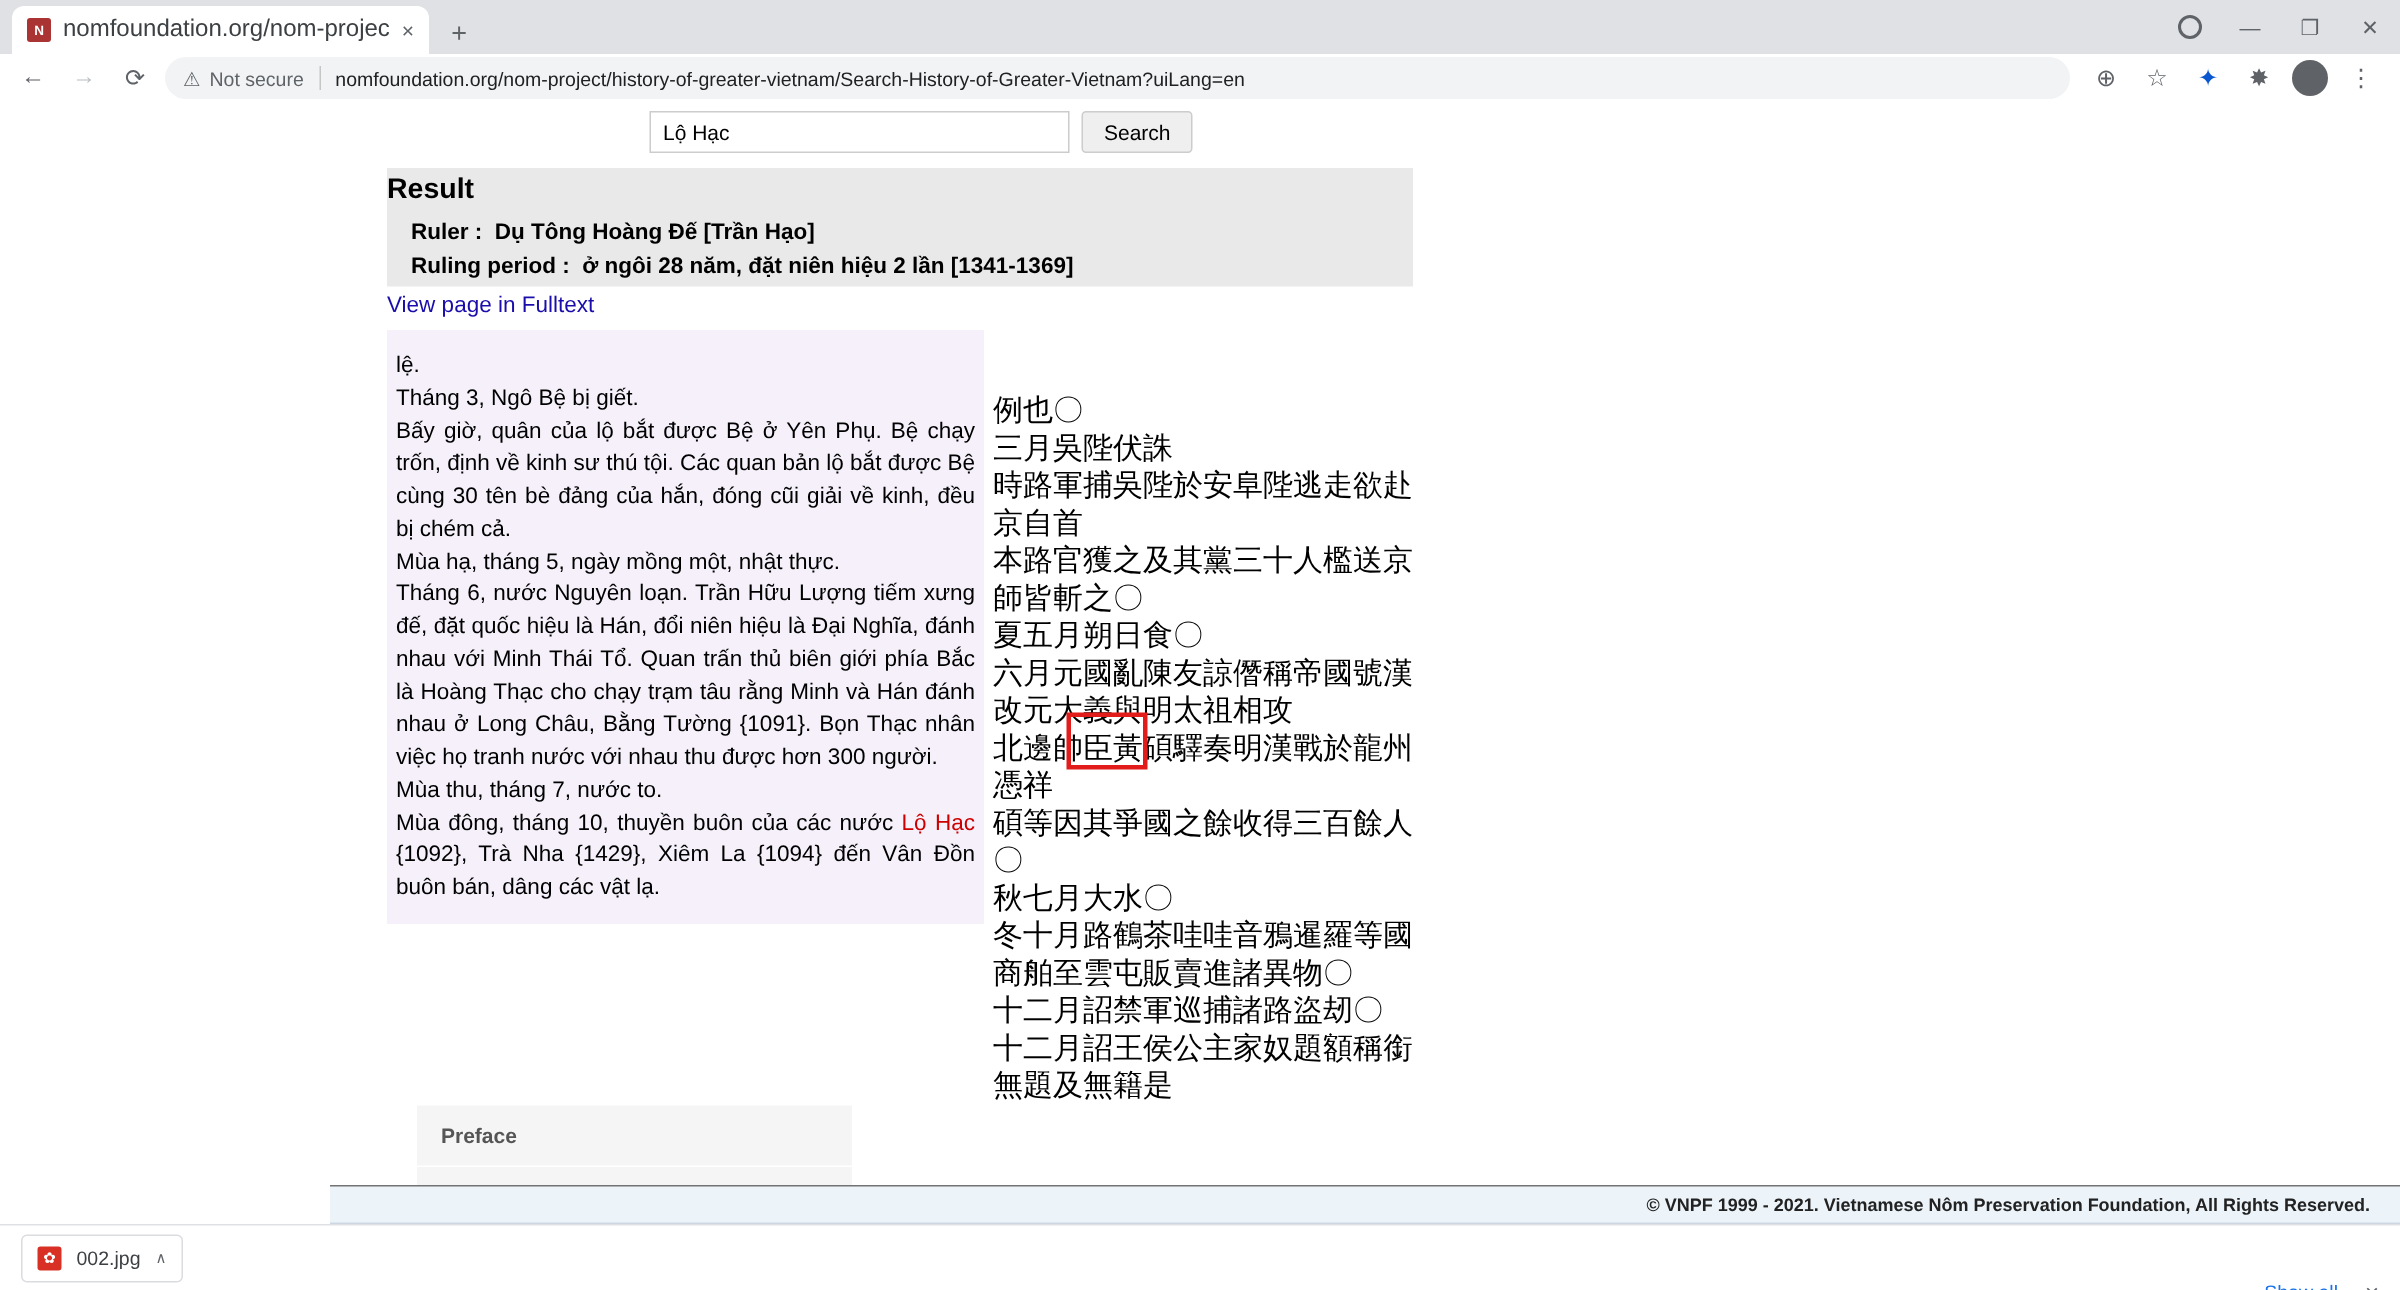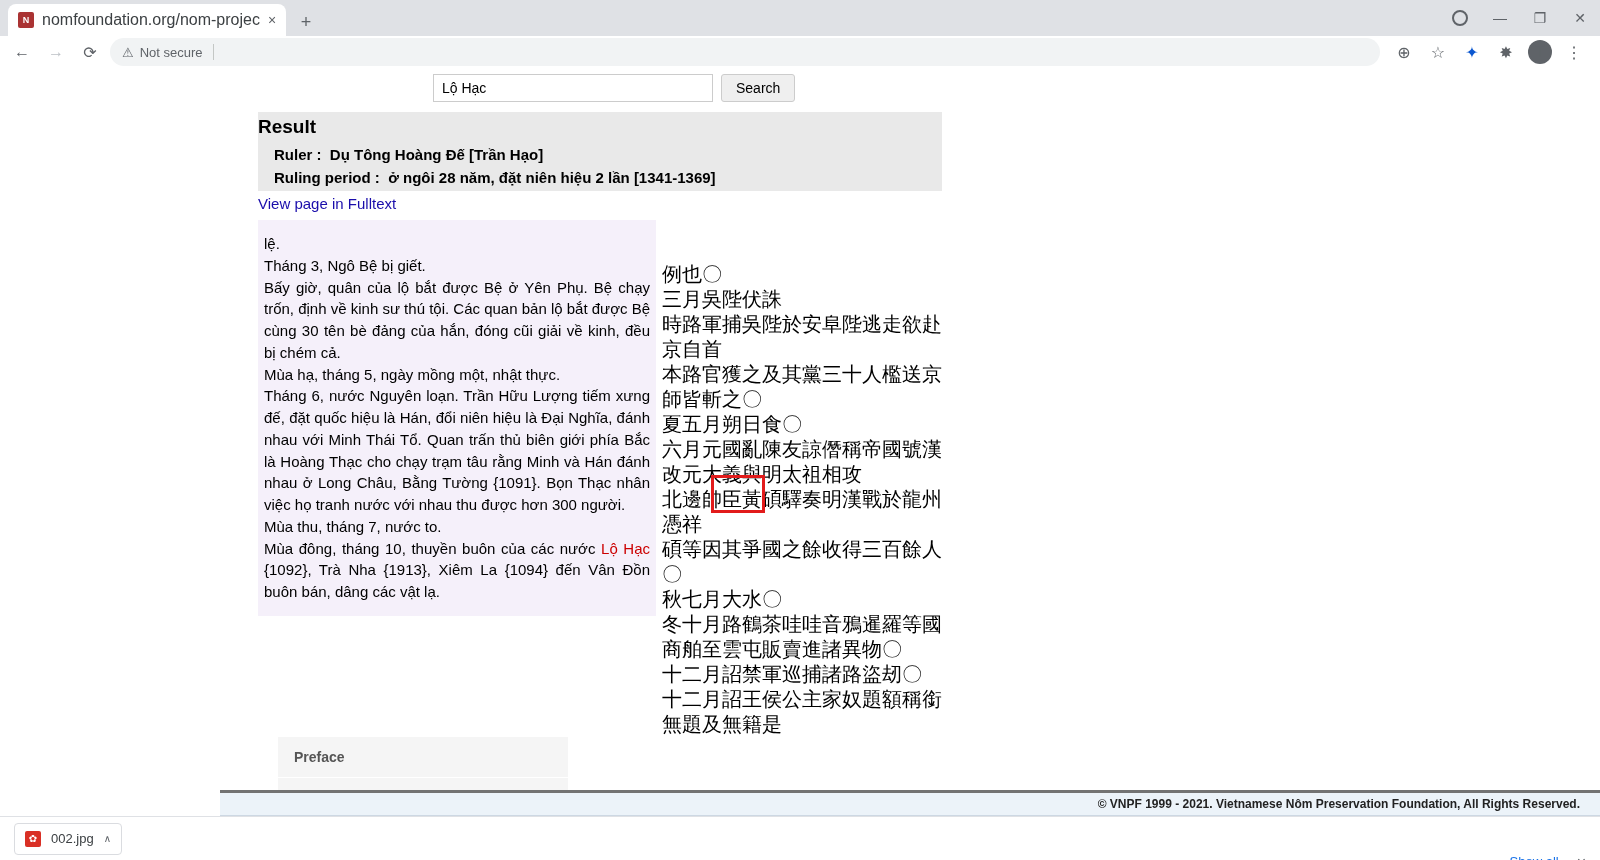--- a/index.html
+++ b/index.html
@@ -35,21 +35,21 @@
   .search-row button{ height:28px; padding:0 14px; background:#efefef; border:1px solid #ccc; border-radius:3px; font-size:14px; cursor:pointer;}
   .result-bar{ background:#e9e9e9; text-align:left; font-size:19px; font-weight:bold; padding:4px 0; }
   .ruler-box{ background:#e9e9e9; font-size:15px; font-weight:bold; padding:2px 16px; line-height:1.5;}
   .fulltext-link{ color:#1a0dab; font-size:15px; padding:4px 0 8px 0; display:inline-block; cursor:pointer;}
   .cols{ display:flex; gap:6px; align-items:flex-start;}
   .viet{ width:398px; background:#f5f0fa; padding:13px 6px; font-size:15px; line-height:1.45; text-align:justify;}
   .viet .hl{color:#c00;}
   .han{ flex:1; font-size:20px; line-height:1.25; padding-top:42px; position:relative;}
   .han .redbox{ position:absolute; border:3px solid #e21b1b; width:54px; height:38px; left:49px; top:255px; pointer-events:none;}
   .sidebar .nav-item{ background:#f5f5f5; padding:12px 16px; font-size:14px; color:#555; font-weight:600; border-bottom:1px solid #fff; cursor:pointer;}
-  .footer{ position:fixed; bottom:44px; left:220px; right:0; background:#ecf3f9; border-top:3px solid #737373; border-bottom:1px solid #cdd8e3; height:26px; display:flex; align-items:center; justify-content:flex-end; padding-right:20px; font-size:12px; font-weight:bold; color:#222;}
+  .footer{ position:fixed; bottom:44px; left:220px; right:0; background:#ecf3f9; border-top:1px solid #737373; border-bottom:1px solid #cdd8e3; height:26px; display:flex; align-items:center; justify-content:flex-end; padding-right:20px; font-size:12px; font-weight:bold; color:#222;}
   
   .downloads{ position:fixed; bottom:0; left:0; right:0; height:44px; background:#fff; border-top:1px solid #dfe1e5; display:flex; align-items:center; padding:0 14px; justify-content:space-between;}
   .dl-item{ display:flex; align-items:center; gap:10px; border:1px solid #dadce0; height:32px; padding:0 10px; border-radius:4px; font-size:13px; color:#3c4043; cursor:pointer;}
   .dl-item .ico{width:16px; height:16px; background:#d93025; border-radius:2px; display:flex; align-items:center; justify-content:center; color:#fff; font-size:10px;}
   .dl-item .chev{color:#5f6368; font-size:10px;}
   .dl-right{display:flex; align-items:flex-start; gap:18px;margin-top:48px;}
   .dl-right a{color:#1a73e8; font-size:13px; cursor:pointer;}
   .dl-right .x{color:#5f6368; font-size:16px; cursor:pointer;}
 </style>
 </head>
@@ -75,20 +75,21 @@
   <div class="toolbar">
     <div class="nav-btn">←</div>
     <div class="nav-btn disabled">→</div>
     <div class="nav-btn">⟳</div>
     <div class="addr-bar">
       <span class="secure">
         <span>⚠</span>
         <span>Not secure</span>
       </span>
       <span class="divider"></span>
+      <input type="text" value="nomfoundation.org/nom-project/history-of-greater-vietnam/Search-History-of-Greater-Vietnam?uiLang=en" style="">
     </div>
     <div class="tool-icons">
       <span>⊕</span>
       <span>☆</span>
       <span class="puzzle-ext">✦</span>
       <span>✸</span>
       <span class="avatar">T</span>
       <span>⋮</span>
     </div>
   </div>
@@ -113,21 +114,21 @@
     </div>
     <a class="fulltext-link">View page in Fulltext</a>
     <div class="cols">
       <div class="viet">
         <div>lệ.</div>
         <div>Tháng 3, Ngô Bệ bị giết.</div>
         <div>Bấy giờ, quân của lộ bắt được Bệ ở Yên Phụ. Bệ chạy trốn, định về kinh sư thú tội. Các quan bản lộ bắt được Bệ cùng 30 tên bè đảng của hắn, đóng cũi giải về kinh, đều bị chém cả.</div>
         <div>Mùa hạ, tháng 5, ngày mồng một, nhật thực.</div>
         <div>Tháng 6, nước Nguyên loạn. Trần Hữu Lượng tiếm xưng đế, đặt quốc hiệu là Hán, đổi niên hiệu là Đại Nghĩa, đánh nhau với Minh Thái Tổ. Quan trấn thủ biên giới phía Bắc là Hoàng Thạc cho chạy trạm tâu rằng Minh và Hán đánh nhau ở Long Châu, Bằng Tường {1091}. Bọn Thạc nhân việc họ tranh nước với nhau thu được hơn 300 người.</div>
         <div>Mùa thu, tháng 7, nước to.</div>
-        <div><span>Mùa đông, tháng 10, thuyền buôn của các nước </span><span class="hl">Lộ Hạc</span><span> {1092}, Trà Nha {1913}, Xiêm La {1094} đến Vân Đồn buôn bán, dâng các vật lạ.</span></div>
+        <div><span>Mùa đông, tháng 10, thuyền buôn của các nước </span><span class="hl">Lộ Hạc</span><span> {1092}, Trà Nha {1429}, Xiêm La {1094} đến Vân Đồn buôn bán, dâng các vật lạ.</span></div>
       </div>
       <div class="han">
         <div class="redbox"></div>
         <div>例也〇</div>
         <div>三月吳陛伏誅</div>
         <div>時路軍捕吳陛於安阜陛逃走欲赴京自首</div>
         <div>本路官獲之及其黨三十人檻送京師皆斬之〇</div>
         <div>夏五月朔日食〇</div>
         <div>六月元國亂陳友諒僭稱帝國號漢改元大義與明太祖相攻</div>
         <div>北邊帥臣黃碩驛奏明漢戰於龍州憑祥</div>

